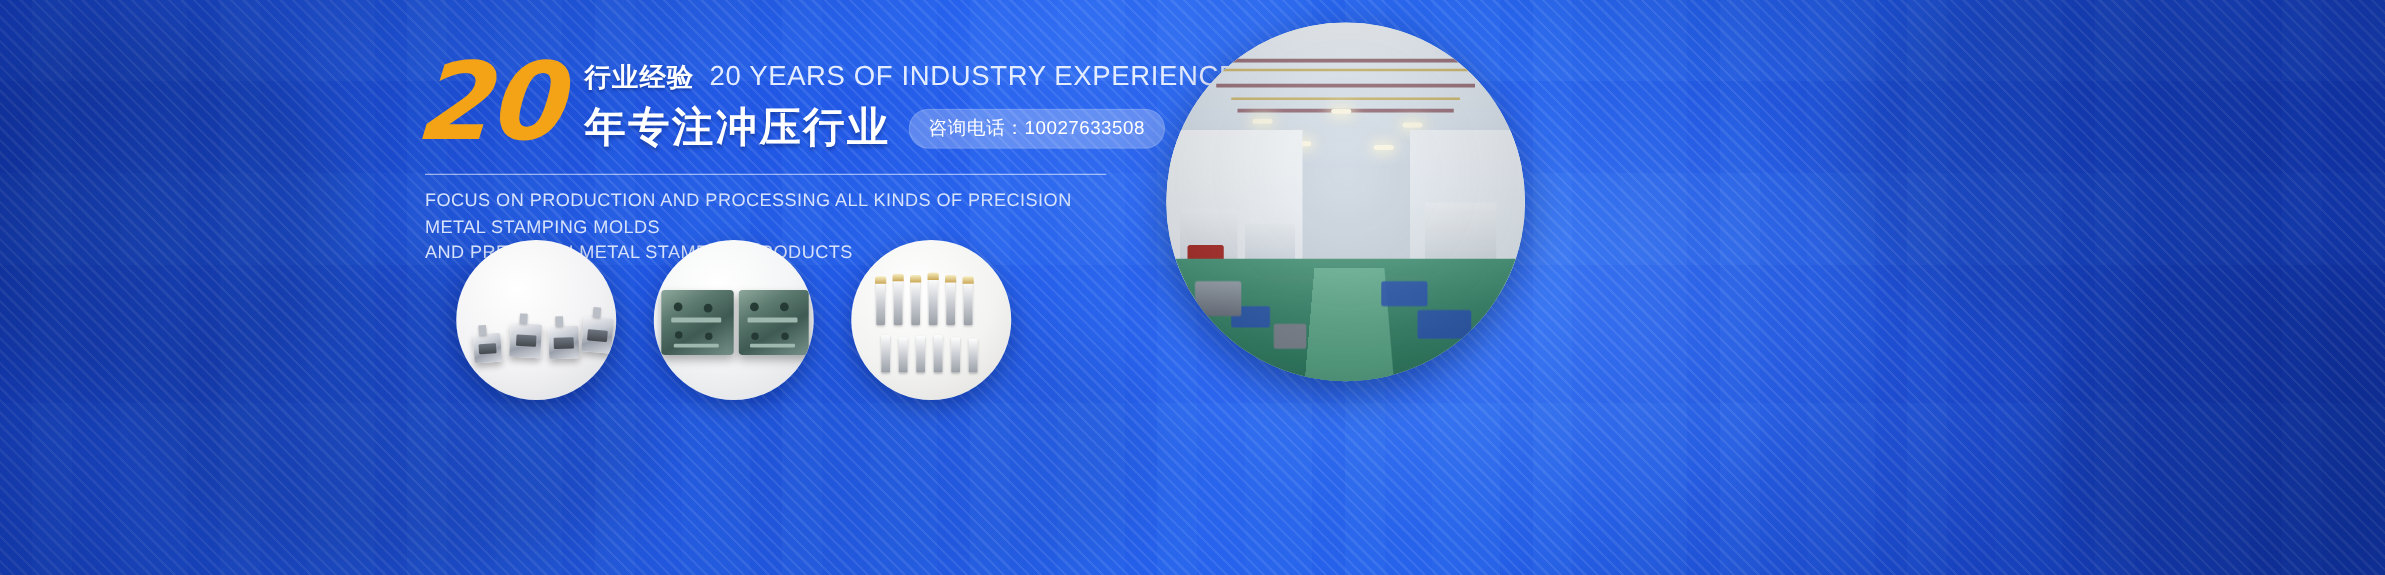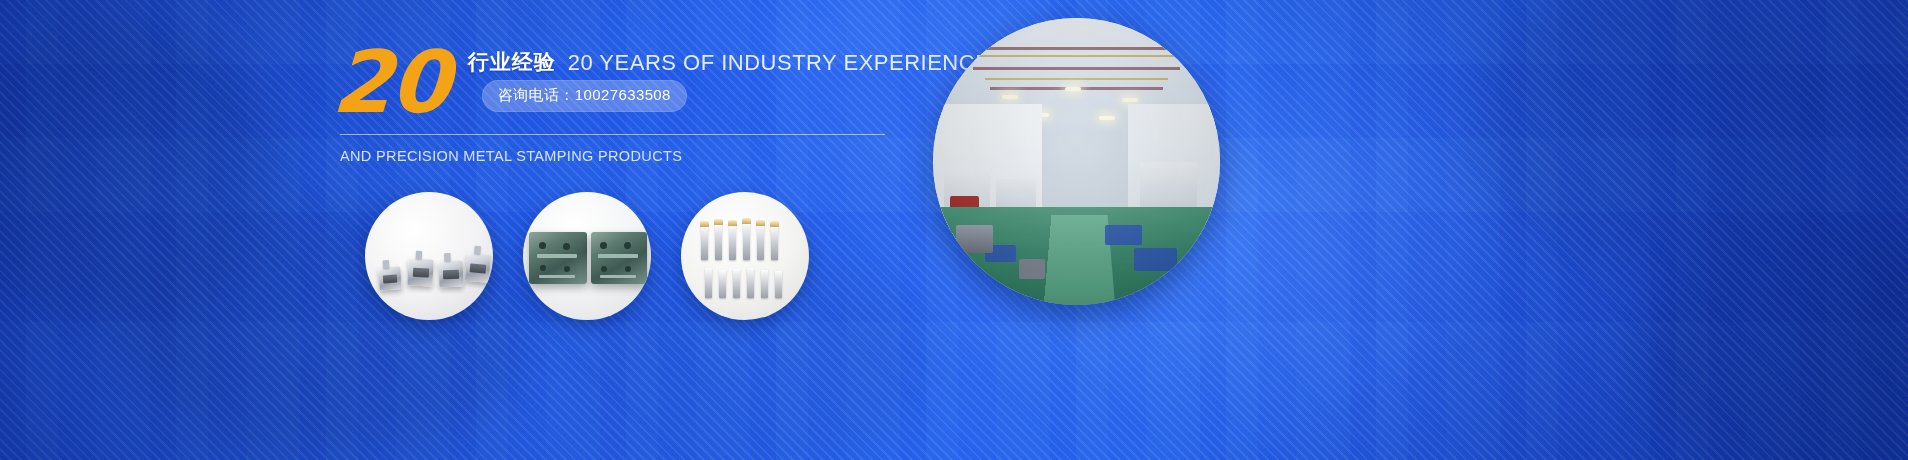--- a/index.html
+++ b/index.html
@@ -49,21 +49,21 @@
 
   .big-number {
     font-family:"DejaVu Sans","Liberation Sans",sans-serif;
     font-size:86px; font-weight:700; line-height:.86;
     color:#f5a316; letter-spacing:-2px; font-style:italic;
     transform:skewX(-6deg); padding-right:12px; margin-top:6px;
   }
 
   .headline-texts { padding-top:8px; }
 
-  .line1 { display:flex; align-items:flex-end; white-space:nowrap; }
+  .line1 { display:flex; align-items:flex-start; white-space:nowrap; }
   .cn-small {
     font-family:"DejaVu Sans","Liberation Sans",sans-serif;
     font-size:21px; font-weight:700; color:#ffffff; letter-spacing:1px;
     text-shadow:0 1px 2px rgba(0,20,80,.35);
   }
   .en-small {
     font-size:22px; color:#e4ecff; letter-spacing:.5px; margin-left:12px;
     font-weight:400;
   }
 
@@ -179,29 +179,31 @@
       <div class="big-number">20</div>
 
       <div class="headline-texts">
 
         <div class="line1">
           <span class="cn-small">行业经验</span>
           <span class="en-small">20 YEARS OF INDUSTRY EXPERIENCE</span>
         </div>
 
         <div class="line2">
+          <span class="cn-big">年专注冲压行业</span>
           <span class="phone-badge">咨询电话：10027633508</span>
         </div>
 
       </div>
     </div>
 
     <div class="divider"></div>
 
     <div class="sub-en">
+      <div>FOCUS ON PRODUCTION AND PROCESSING ALL KINDS OF PRECISION METAL STAMPING MOLDS</div>
       <div>AND PRECISION METAL STAMPING PRODUCTS</div>
     </div>
 
   </div>
 
   <div class="circles">
 
     <div class="pcircle pc1">
       <div class="conn c1a">
           <div class="tab" style="left:5px;top:-7px;"></div>

